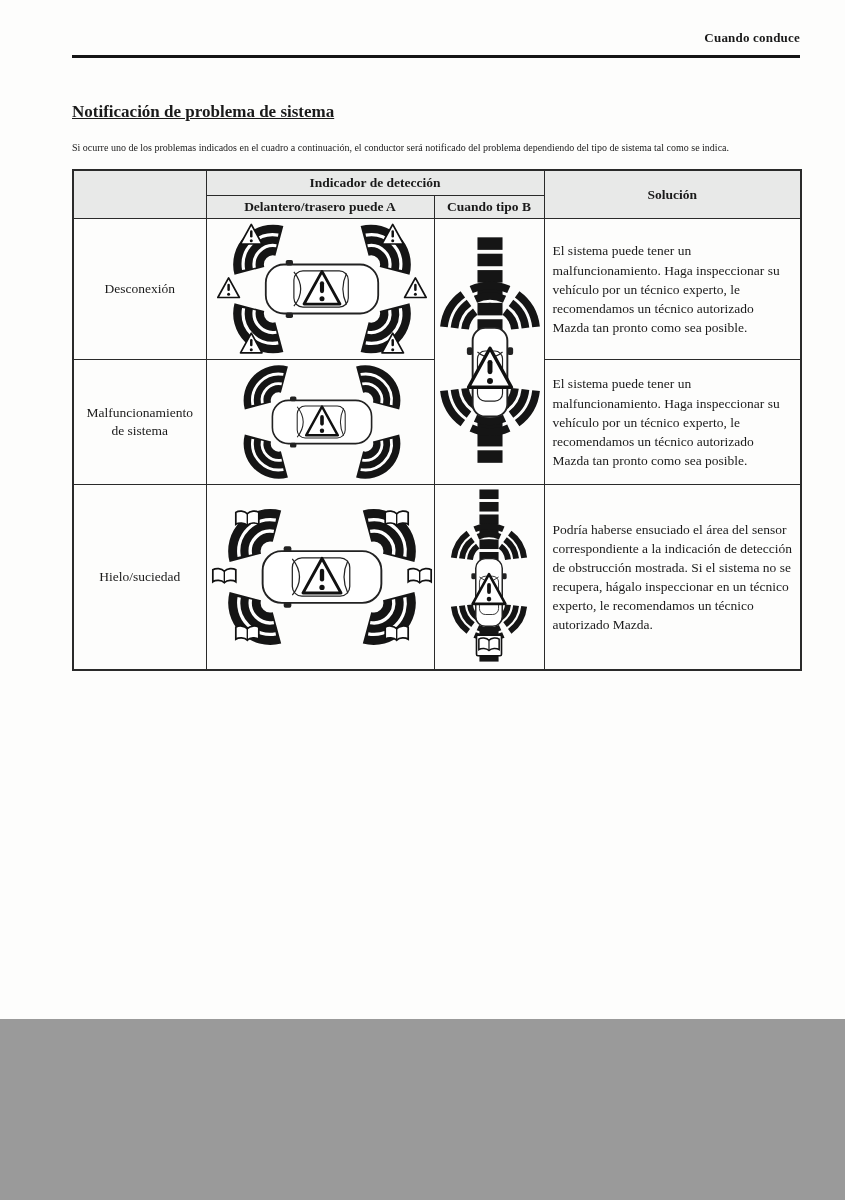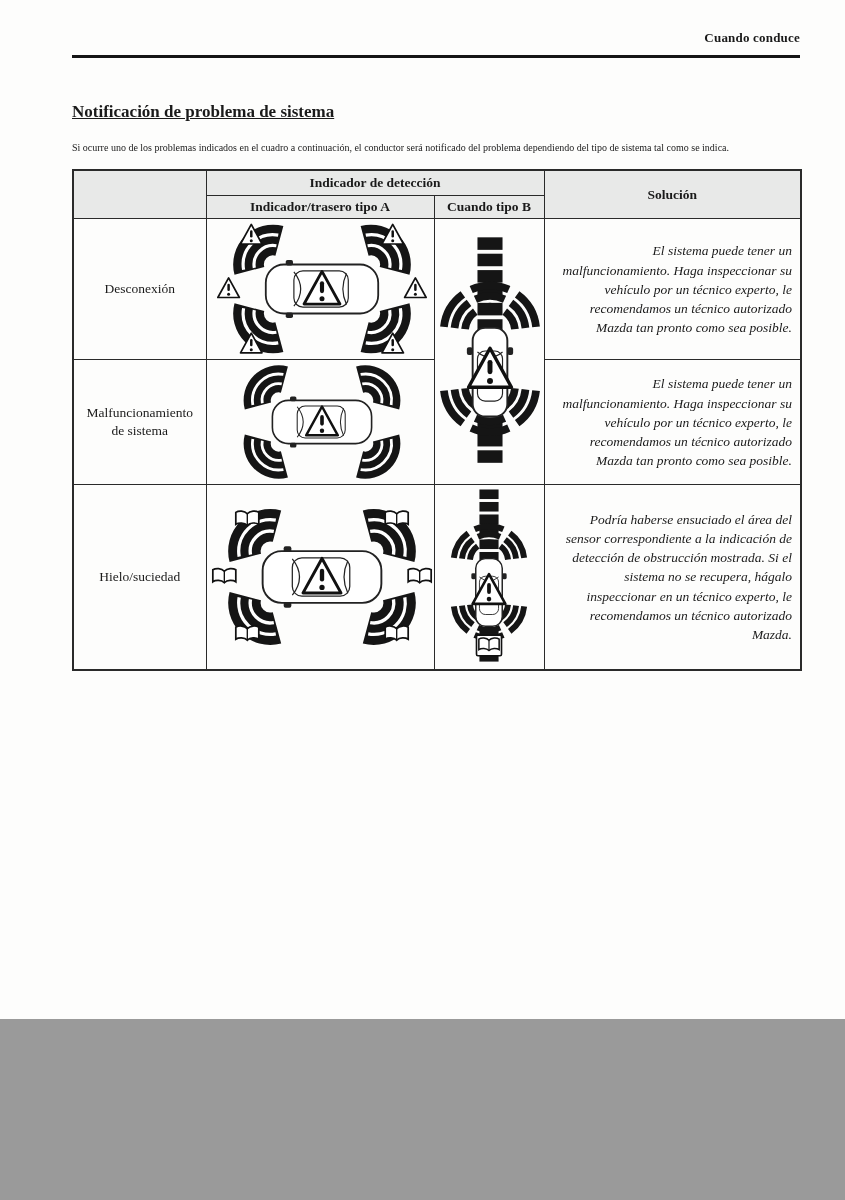--- a/index.html
+++ b/index.html
@@ -33,21 +33,21 @@
   table.problems td, table.problems th {
     border:1px solid #2a2a2a;
     vertical-align:middle;
     font-size:13.5px;
   }
   th.hdr { background:#e8e9e8; font-weight:bold; text-align:center; padding:3px 2px; }
   td.hdr-empty { background:#e8e9e8; }
   td.label { text-align:center; padding:2px 6px; line-height:1.35; }
   td.diagram { text-align:center; padding:2px; }
   td.diagram svg { display:block; margin:0 auto; }
-  td.solution { text-align:right; padding:4px 8px; line-height:1.42;font-style:italic; }
+  td.solution { text-align:left; padding:4px 8px; line-height:1.42; }
 
   tr.h1row { height:26px; }
   tr.h2row { height:23px; }
   tr.r1 { height:140px; }
   tr.r2 { height:125px; }
   tr.r3 { height:185px; }
 
   
   .pageno {
     position:absolute; top:1120px; right:50px;
@@ -137,21 +137,21 @@
           <col style="width:110px">
           <col style="width:257px">
       </colgroup>
       <tbody>
         <tr class="h1row">
           <td class="hdr-empty" rowspan="2"></td>
           <th class="hdr" colspan="2">Indicador de detección</th>
           <th class="hdr" rowspan="2">Solución</th>
         </tr>
         <tr class="h2row">
-          <th class="hdr">Indicador/trasero tipo A</th>
+          <th class="hdr">Delantero/trasero puede A</th>
           <th class="hdr">Cuando tipo B</th>
         </tr>
 
         <tr class="r1">
           <td class="label">Desconexión</td>
           <td class="diagram">
             <svg width="226" height="136" viewBox="0 0 236 150">
               <use href="#fan" transform="translate(64,48) rotate(-45)"></use>
               <use href="#fan" transform="translate(172,48) rotate(45)"></use>
               <use href="#fan" transform="translate(64,102) rotate(-135)"></use>

